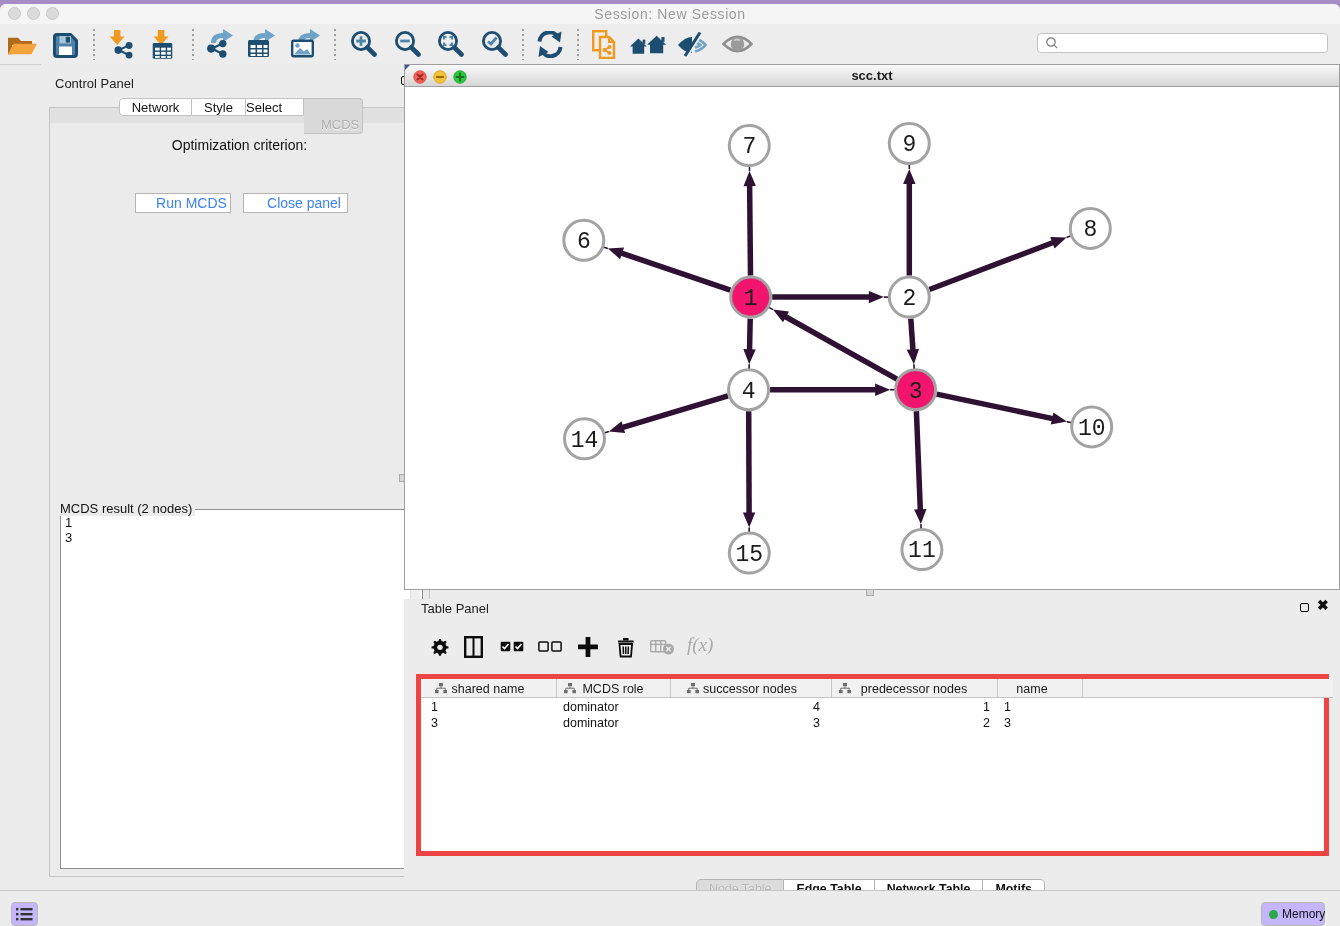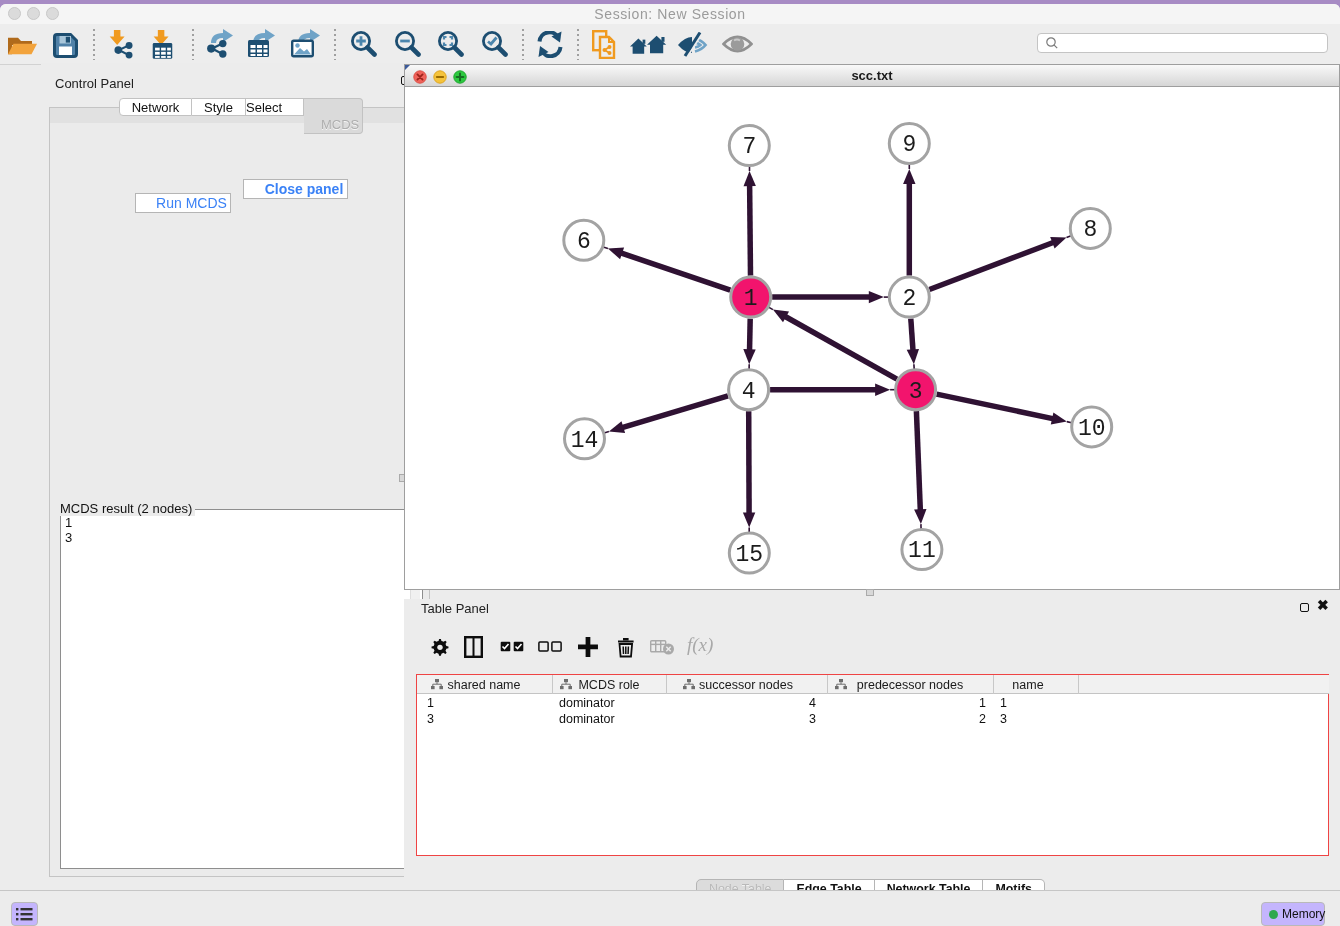--- a/index.html
+++ b/index.html
@@ -18,21 +18,21 @@
   .tabs{position:absolute;top:35px;left:78px;z-index:5;height:18px;display:flex;font-size:13px;}
   .tab{background:#fff;border:1px solid #c2c2c2;border-left:none;box-sizing:border-box;height:18px;line-height:17px;padding:0 14px;color:#111;}
   .tab.first{border-left:1px solid #c2c2c2;border-radius:4px 0 0 4px;}
   .tab.sel{background:#dadada;color:#aeaeae;border-radius:0 4px 4px 0;text-shadow:0 1px 0 #f5f5f5;}
   .btn{position:absolute;background:#fff;border:1px solid #b5b5b5;border-radius:0;font-size:13px;color:#3b82f6;text-align:center;box-sizing:border-box;padding-left:17px;}
   
   #net{position:absolute;left:404px;top:60px;width:936px;height:526px;background:#fff;border:1px solid #9e9e9e;box-sizing:border-box;}
   #nettitle{position:absolute;left:0;top:0;width:100%;height:21px;background:linear-gradient(#f9f9f9,#d6d6d6);border-bottom:1px solid #9e9e9e;}
   
   #tp{position:absolute;left:404px;top:595px;width:936px;height:291px;background:#ececec;}
-  #tbl{position:absolute;left:12px;top:75px;width:913px;height:182px;background:#fff;border:1px solid #ef4444;box-sizing:border-box;font-size:12px;}
+  #tbl{position:absolute;left:12px;top:75px;width:913px;height:182px;background:#fff;border:5px solid #ef4444;box-sizing:border-box;font-size:12px;}
   
   #status{position:absolute;left:0;top:886px;width:1340px;height:36px;background:#ececec;border-top:1px solid #c6c6c6;box-sizing:border-box;}
   .sbtn{position:absolute;background:#c4b5fd;border:1px solid #b9b9b9;border-radius:4px;box-sizing:border-box;}
 </style></head>
 <body>
 <div id="win">
  <div id="titlebar">
   <div class="tl" style="left:8px;"></div>
       <div class="tl" style="left:27px;"></div>
       <div class="tl" style="left:46px;"></div>
@@ -213,22 +213,23 @@
   <div style="position:absolute;left:360px;top:13px;width:9px;height:9px;border:1.5px solid #111;border-radius:2px;box-sizing:border-box;"></div>
   <div style="position:absolute;left:376px;top:9px;font-size:14px;font-weight:bold;color:#111;">✖</div>
   <div class="tabs">
    <div class="tab first" style="width:73px;text-align:center;padding:0;">Network</div>
    <div class="tab" style="width:54px;text-align:center;padding:0;">Style</div>
    <div class="tab" style="width:58px;padding:0;">Select</div>
    <div class="tab sel" style="width:59px;text-align:right;padding:17px;">MCDS</div>
   </div>
   <div id="cpbody">
    <div style="position:absolute;left:0;top:0;width:100%;height:15px;background:#e1e1e1;"></div>
+   <div style="position:absolute;top:29px;left:0;width:100%;text-align:center;font-size:14px;color:#111;">Optimization criterion:</div>
    <div class="btn" style="left:85px;top:85px;width:96px;height:20px;line-height:19px;font-size:14px;">Run MCDS</div>
-   <div class="btn" style="left:193px;top:71px;width:105px;height:20px;line-height:19px;font-size:14px;font-weight:bold;">Close panel</div>
+   <div class="btn" style="left:193px;top:85px;width:105px;height:20px;line-height:19px;font-size:14px;">Close panel</div>
 
    <div style="position:absolute;left:10px;top:401px;width:363px;height:360px;border:1px solid #8e8e8e;background:#fff;box-sizing:border-box;">
      <div style="position:absolute;left:1px;top:0px;width:343px;height:357px;background:#fff;"></div>
      <div style="position:absolute;right:2px;top:1px;width:9px;height:356px;background:#f0f0f0;border-left:1px solid #ddd;"></div>
      <div style="position:absolute;left:4px;top:4.5px;font-size:13px;color:#111;line-height:15.8px;">1<br>3</div>
    </div>
    <div style="position:absolute;left:7px;top:393px;font-size:13px;color:#111;background:#ebebeb;padding:0 3px;">MCDS result (2 nodes)</div>
   </div>
  </div>
 

